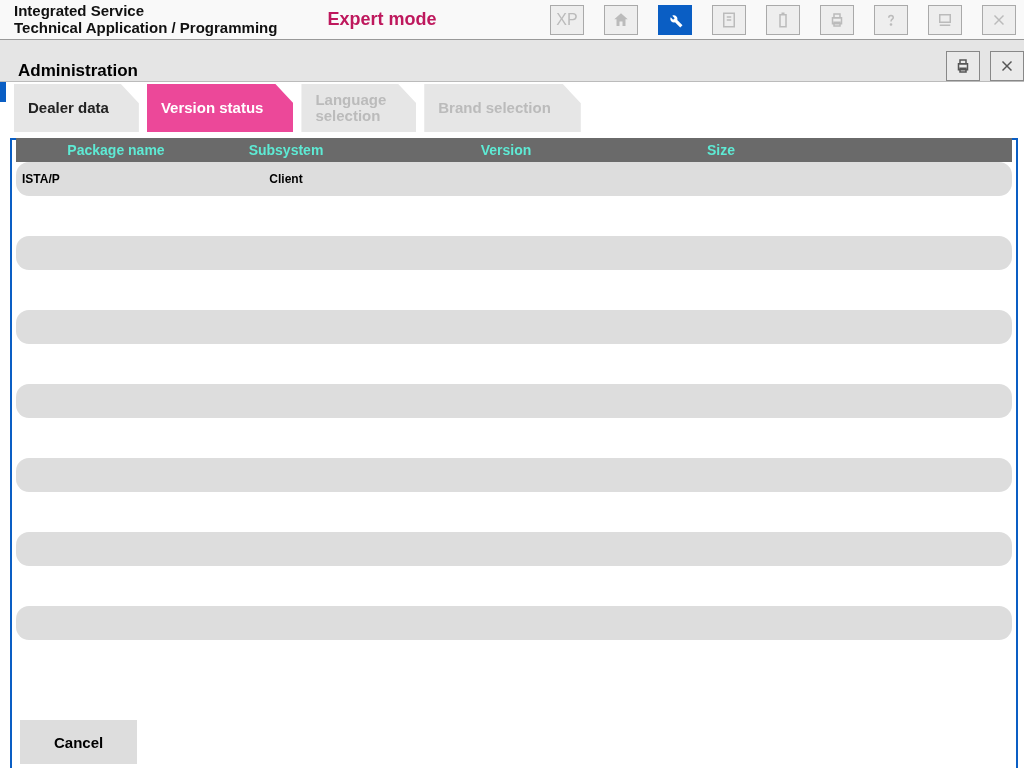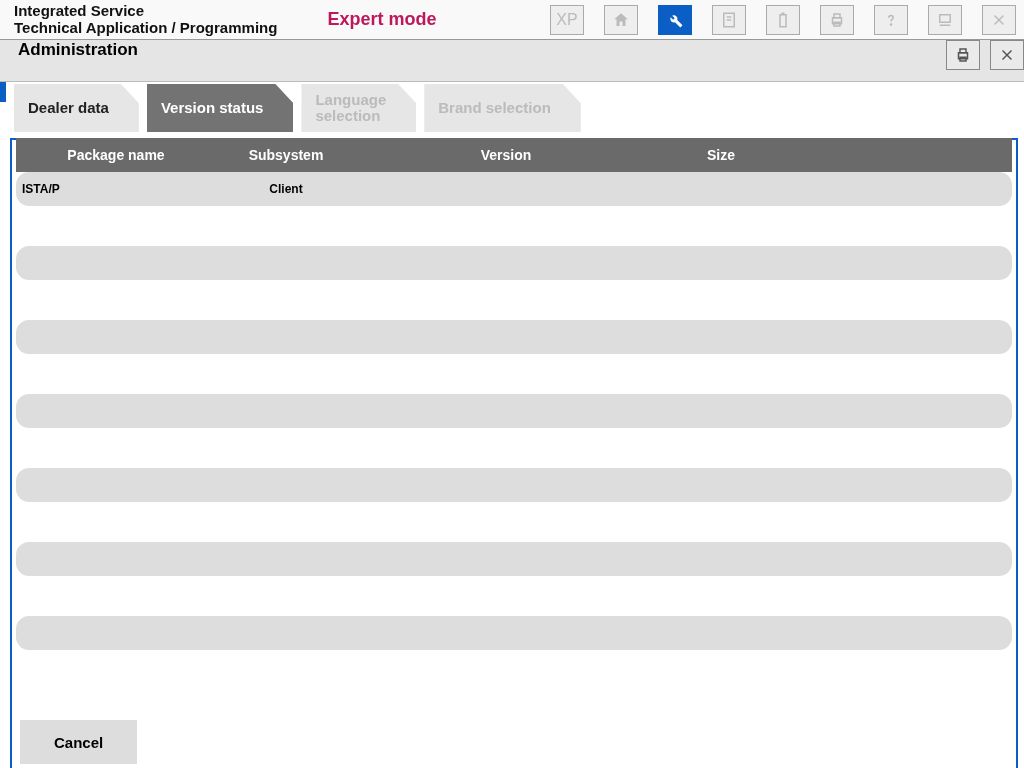--- a/index.html
+++ b/index.html
@@ -54,21 +54,21 @@
     cursor: pointer;
   }
   .top-icons .ticon svg { width: 18px; height: 18px; }
   .top-icons .ticon.active {
     background: #0a5ec4;
     border-color: #0a5ec4;
     color: #fff;
   }
   .sub-header {
     display: flex;
-    align-items: flex-start;
+    align-items: flex-end;
     height: 42px;
     background: #e5e5e5;
     border-bottom: 1px solid #bbb;
     padding: 0 0 0 18px;
   }
   .sub-header .sub-title {
     font-size: 17px;
     font-weight: bold;
   }
   .sub-header .sub-icons {
@@ -119,32 +119,32 @@
     font-size: 15px;
     display: flex;
     align-items: center;
     cursor: pointer;
     clip-path: polygon(0 0, calc(100% - 18px) 0, 100% 40%, 100% 100%, 0 100%);
     white-space: pre-line;
     line-height: 1.1;
   }
   .tab.dim { color: #bbb; }
   .tab.active {
-    background: #737373;
+    background: #ec4899;
     color: #fff;
   }
   .table-wrap {
     margin: -2px 4px 4px 4px;
   }
   .thead {
     display: flex;
     background: #6a6a6a;
-    color: #ffffff;
-    font-weight: bold;
-    height: 34px;
+    color: #5eead4;
+    font-weight: bold;
+    height: 24px;
     align-items: center;
   }
   .cell {
     padding: 6px 8px;
     overflow: hidden;
     white-space: nowrap;
   }
   .c1 { width: 200px; }
   .c2 { width: 140px; text-align: center; }
   .c3 { width: 300px; text-align: center; }

